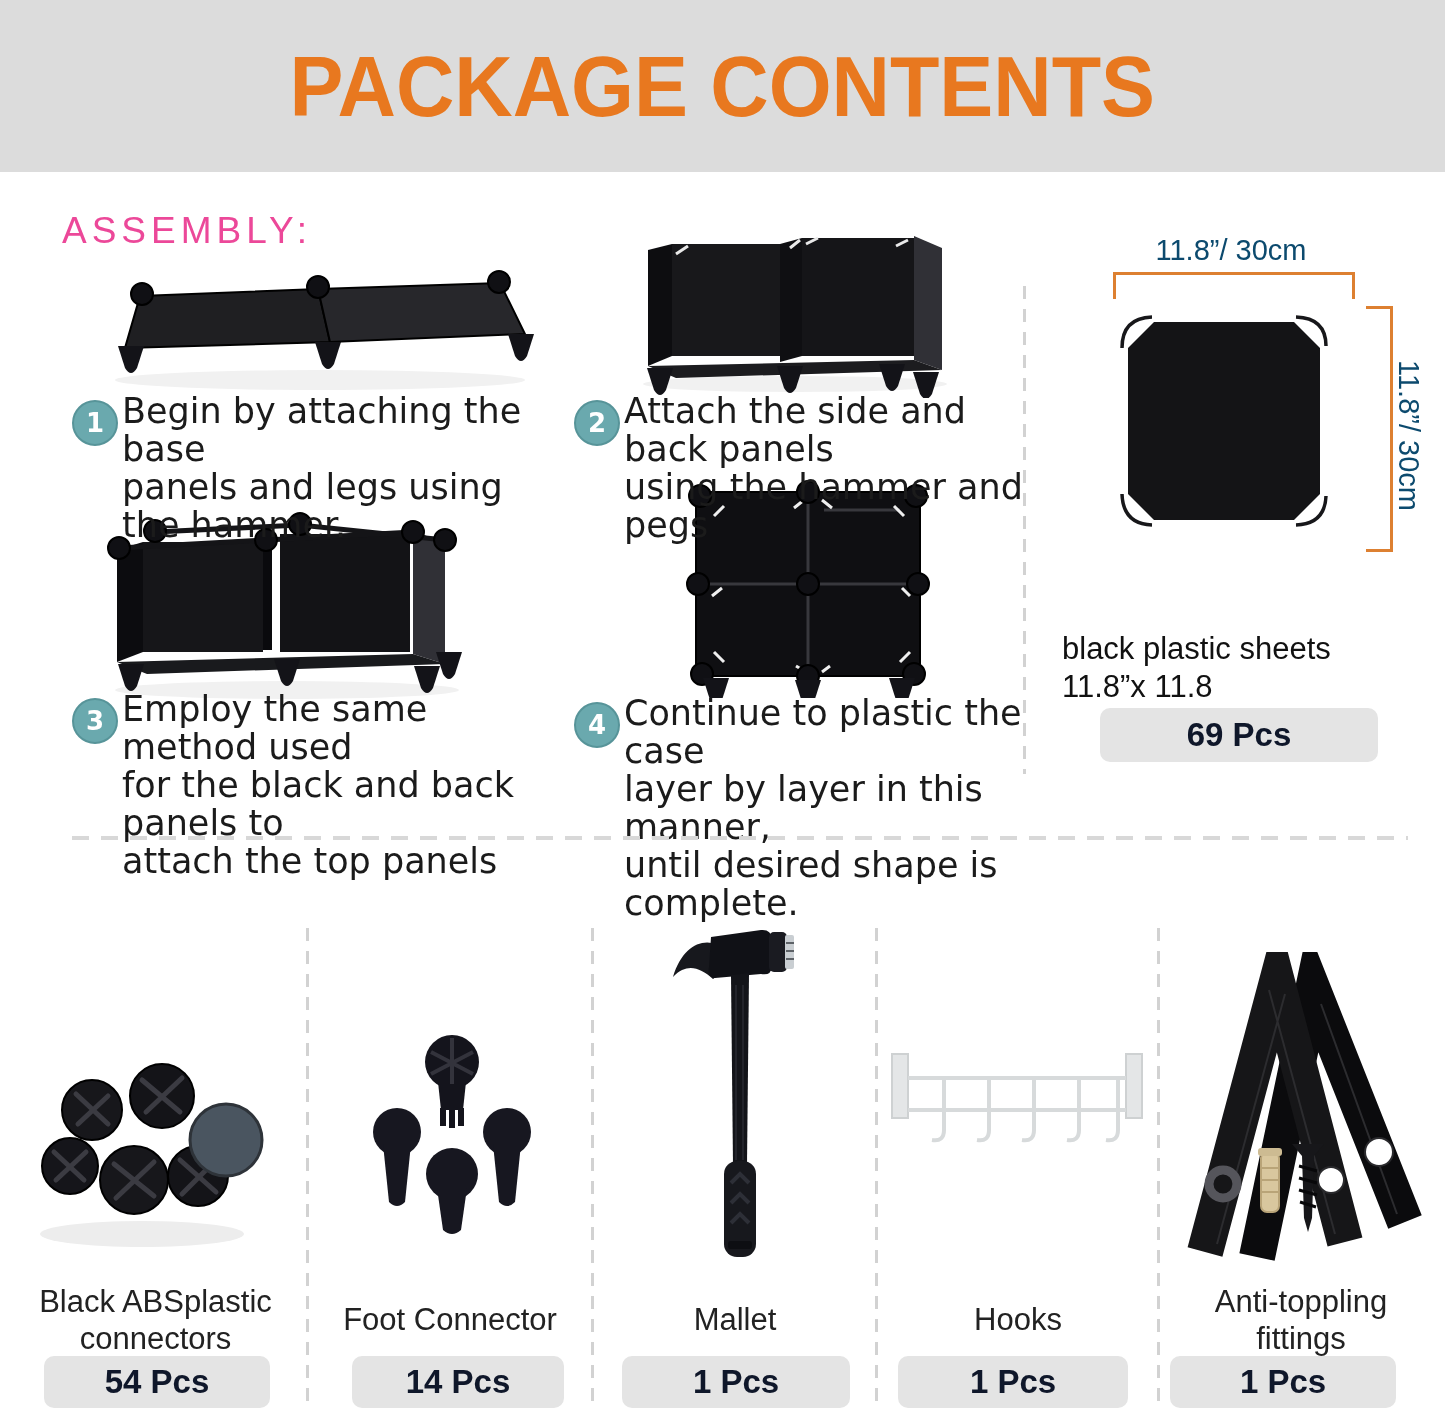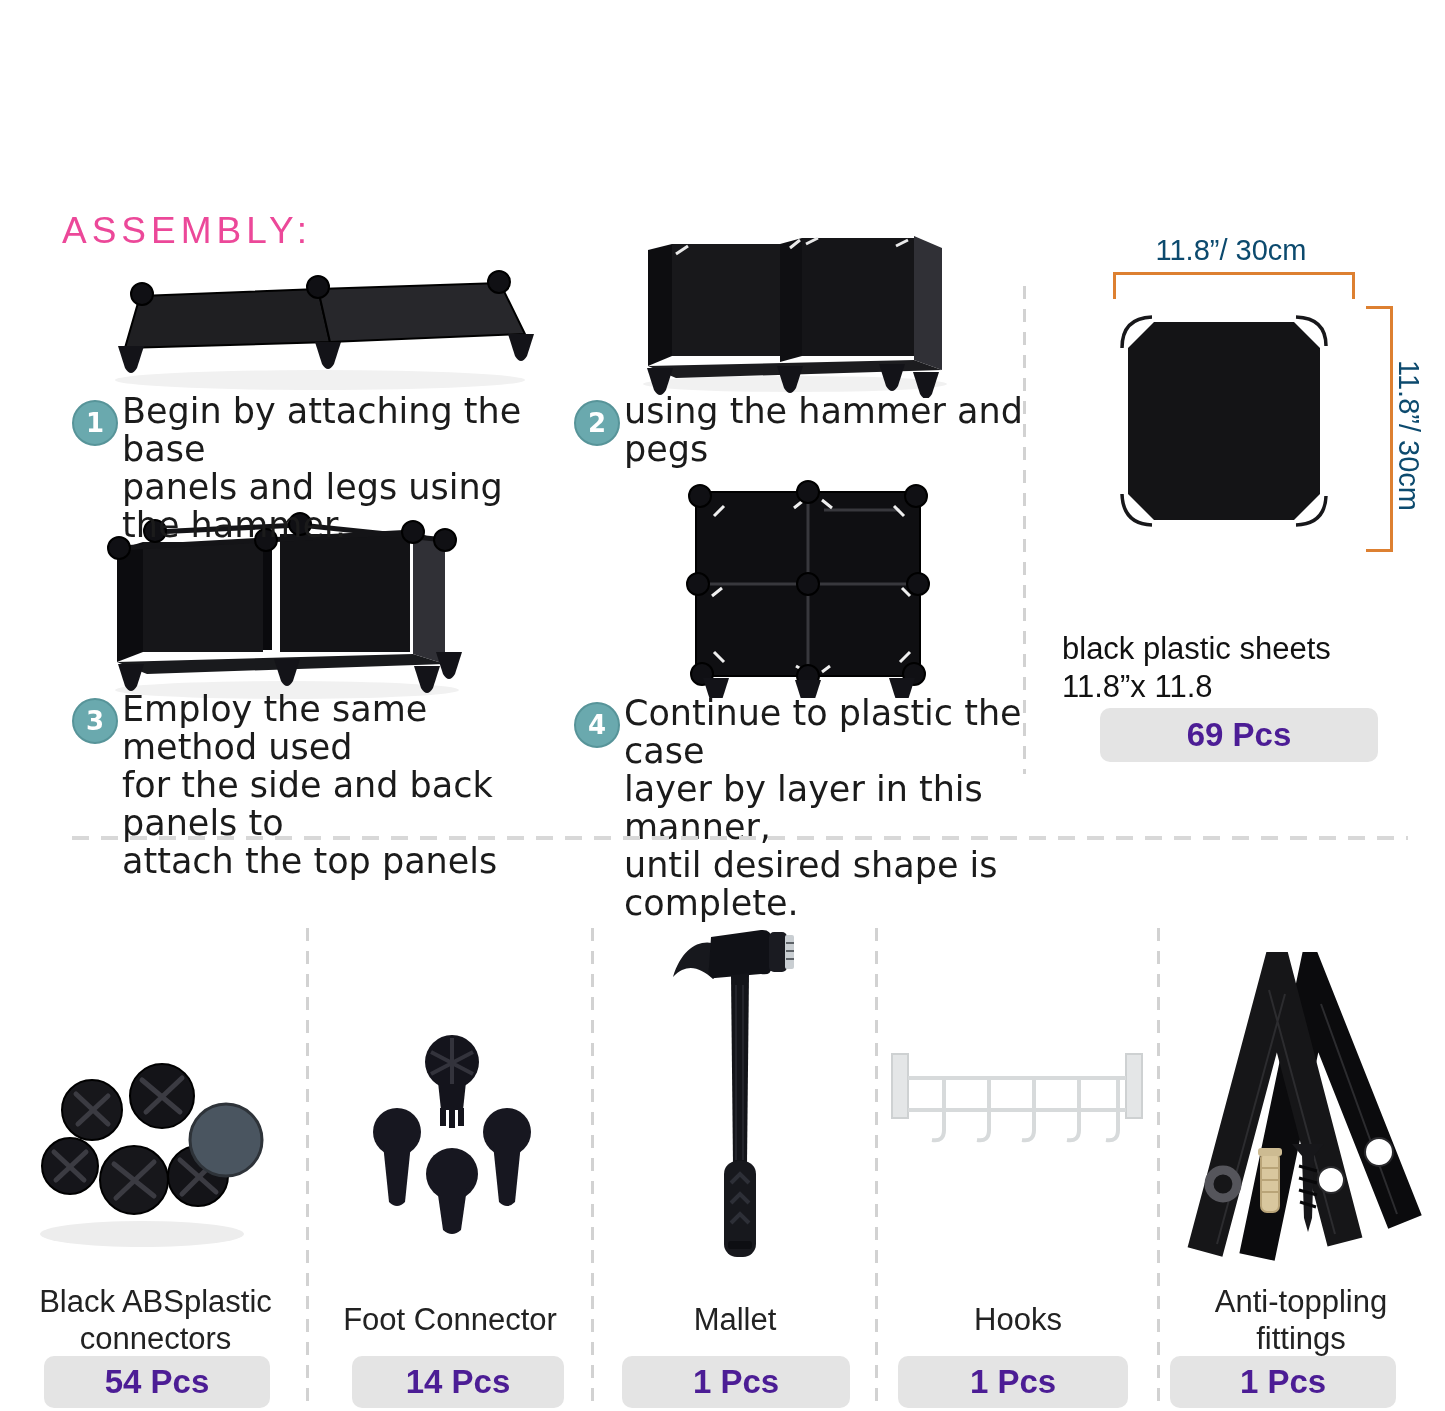--- a/index.html
+++ b/index.html
@@ -34,37 +34,40 @@
   .dim-label{position:absolute;font-size:29px;color:#0c4a6e;}
   .bracket-top{position:absolute;left:1113px;top:272px;width:236px;height:24px;
          border-top:3px solid #dd8031;border-left:3px solid #dd8031;border-right:3px solid #dd8031;}
   .bracket-right{position:absolute;left:1366px;top:306px;width:24px;height:240px;
          border-top:3px solid #dd8031;border-right:3px solid #dd8031;border-bottom:3px solid #dd8031;}
   .dim-vert{writing-mode:vertical-rl;}
   .sheet-name{position:absolute;left:1062px;width:340px;text-align:left;font-size:31px;
          line-height:38px;color:#111;}
   .pill{position:absolute;height:52px;background:#e4e4e4;border-radius:10px;
         display:flex;align-items:center;justify-content:center;
-        font-weight:700;font-size:33px;color:#4c1d95;}
+        font-weight:700;font-size:33px;color:#0f172a;}
 
   
   .part-label{position:absolute;text-align:center;font-size:31px;line-height:37px;color:#222;}
 </style>
 </head>
 <body>
 
 <div class="page">
 
   <svg width="0" height="0" style="position:absolute">
     <defs>
       <path id="leg" d="M-13,0 L13,0 L6,22 Q0,32 -6,22 Z" fill="#131318"></path>
       <circle id="knob" r="11" fill="#101014" stroke="#000" stroke-width="2"></circle>
     </defs>
   </svg>
 
+  <div class="band">
+    <div class="title">PACKAGE CONTENTS</div>
+  </div>
 
   <div class="assembly-heading">ASSEMBLY:</div>
 
   <svg class="illus" style="left:85px;top:258px" width="455" height="140" viewBox="0 0 455 140">
     <ellipse cx="235" cy="122" rx="205" ry="10" fill="#f1f1f1"></ellipse>
     <polygon points="55,38 233,31 245,84 40,90" fill="#1f1f22" stroke="#000" stroke-width="2"></polygon>
     <polygon points="233,31 415,25 440,76 245,84" fill="#27272b" stroke="#000" stroke-width="2"></polygon>
     <use href="#knob" x="57" y="36"></use>
       <use href="#knob" x="233" y="29"></use>
       <use href="#knob" x="414" y="24"></use>
@@ -128,27 +131,28 @@
   </svg>
 
   <div class="badge" style="left:72px;top:400px">1</div>
   <div class="step-text" style="left:122px;top:392px;width:430px">
     <div>Begin by attaching the base</div>
     <div>panels and legs using the hammer.</div>
   </div>
 
   <div class="badge" style="left:574px;top:400px">2</div>
   <div class="step-text" style="left:624px;top:392px;width:430px">
+    <div>Attach the side and back panels</div>
     <div>using the hammer and pegs</div>
   </div>
 
   <div class="badge" style="left:72px;top:698px">3</div>
   <div class="step-text" style="left:122px;top:690px;width:440px">
     <div>Employ the same method used</div>
-    <div>for the side and back panels to</div>
+    <div>for the black and back panels to</div>
     <div>attach the top panels</div>
   </div>
 
   <div class="badge" style="left:574px;top:702px">4</div>
   <div class="step-text" style="left:624px;top:694px;width:440px">
     <div>Continue to plastic the case</div>
     <div>layer by layer in this manner,</div>
     <div>until desired shape is complete.</div>
   </div>
 

